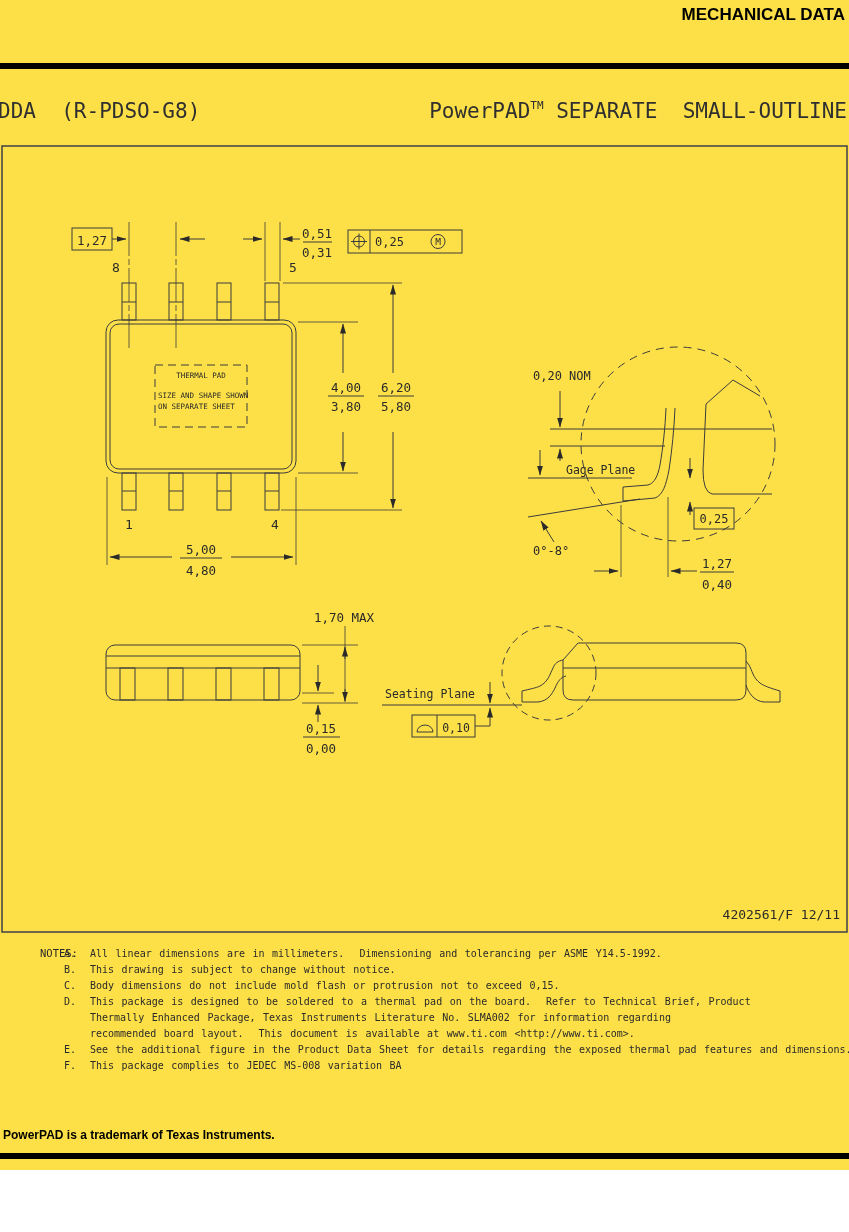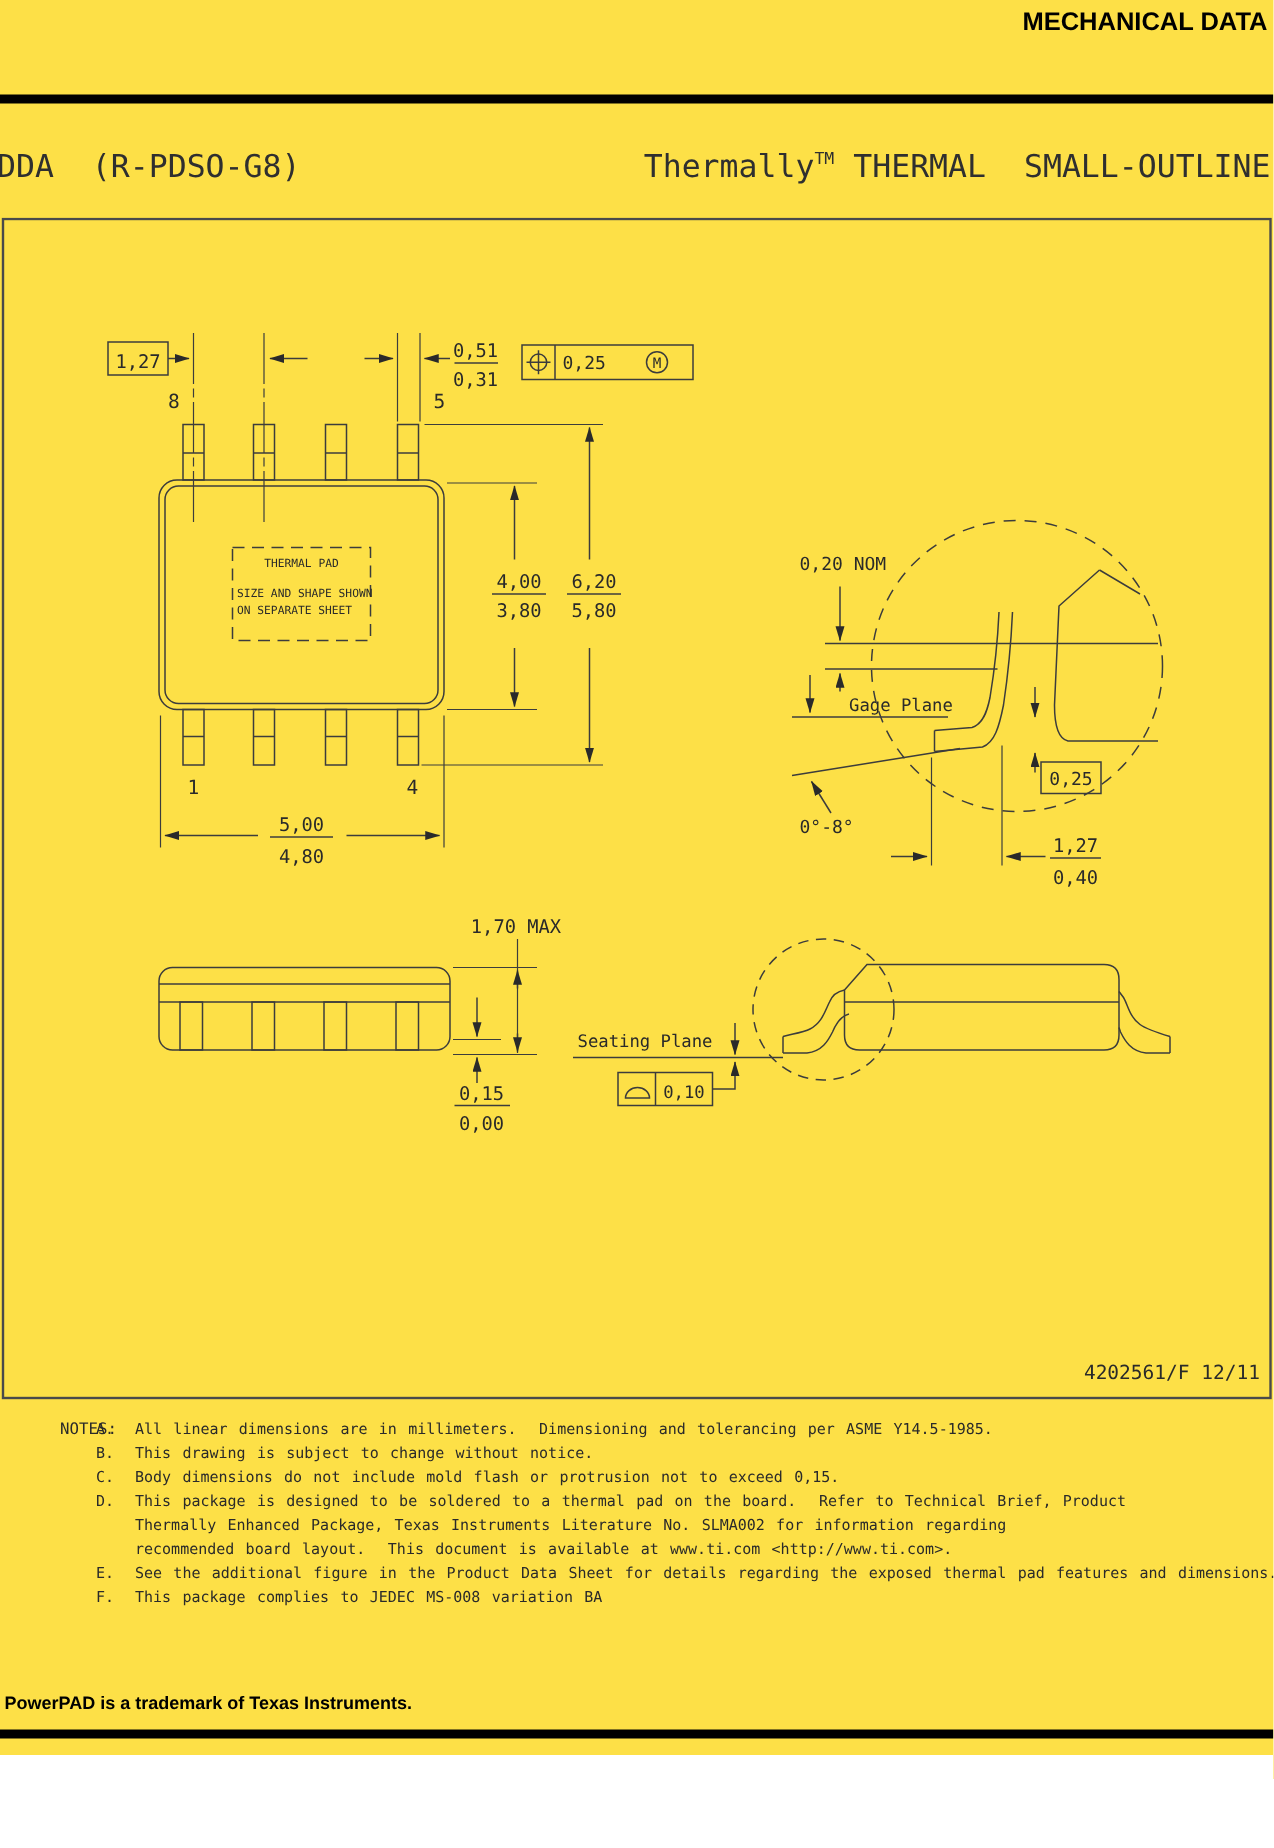--- a/index.html
+++ b/index.html
@@ -38,21 +38,21 @@
 </head>
 <body>
 
 <div class="page">
 
   <div class="hdr-title">MECHANICAL DATA</div>
   <div class="rule rule-top"></div>
 
   <div class="subtitle">
     <span class="subtitle-left">DDA  (R-PDSO-G8)</span>
-    <span class="subtitle-right"><span>Thermally</span><span class="tm">TM</span> <span>THERMAL  SMALL-OUTLINE</span></span>
+    <span class="subtitle-right"><span>PowerPAD</span><span class="tm">TM</span> <span>SEPARATE  SMALL-OUTLINE</span></span>
   </div>
 
   <div class="drawing">
   <svg width="849" height="790" viewBox="0 0 849 790">
     <defs>
       <marker id="ah" orient="auto" markerWidth="11" markerHeight="8" refX="9.5" refY="3" markerUnits="userSpaceOnUse">
         <path d="M0,0 L10,3 L0,6 Z" fill="#2a2a2a"></path>
       </marker>
     </defs>
 
@@ -241,21 +241,21 @@
       <line x1="780" y1="546" x2="780" y2="557"></line>
       <circle cx="549" cy="528" r="47" stroke-dasharray="7 5"></circle>
     </g>
 
     <text x="840" y="774" font-size="13" text-anchor="end">4202561/F 12/11</text>
   </svg>
   </div>
 
   <div class="notes-label">NOTES:</div>
   <div class="notes">
-    <div class="note-row"><span class="note-letter">A.</span><span>All linear dimensions are in millimeters.  Dimensioning and tolerancing per ASME Y14.5-1985.</span></div>
+    <div class="note-row"><span class="note-letter">A.</span><span>All linear dimensions are in millimeters.  Dimensioning and tolerancing per ASME Y14.5-1992.</span></div>
     <div class="note-row"><span class="note-letter">B.</span><span>This drawing is subject to change without notice.</span></div>
     <div class="note-row"><span class="note-letter">C.</span><span>Body dimensions do not include mold flash or protrusion not to exceed 0,15.</span></div>
     <div class="note-row"><span class="note-letter">D.</span><span>This package is designed to be soldered to a thermal pad on the board.  Refer to Technical Brief, Product</span></div>
     <div class="note-row"><span class="note-letter"></span><span>Thermally Enhanced Package, Texas Instruments Literature No. SLMA002 for information regarding</span></div>
     <div class="note-row"><span class="note-letter"></span><span>recommended board layout.  This document is available at www.ti.com &lt;http://www.ti.com&gt;.</span></div>
     <div class="note-row"><span class="note-letter">E.</span><span>See the additional figure in the Product Data Sheet for details regarding the exposed thermal pad features and dimensions.</span></div>
     <div class="note-row"><span class="note-letter">F.</span><span>This package complies to JEDEC MS-008 variation BA</span></div>
   </div>
 
   <div class="trademark">PowerPAD is a trademark of Texas Instruments.</div>

